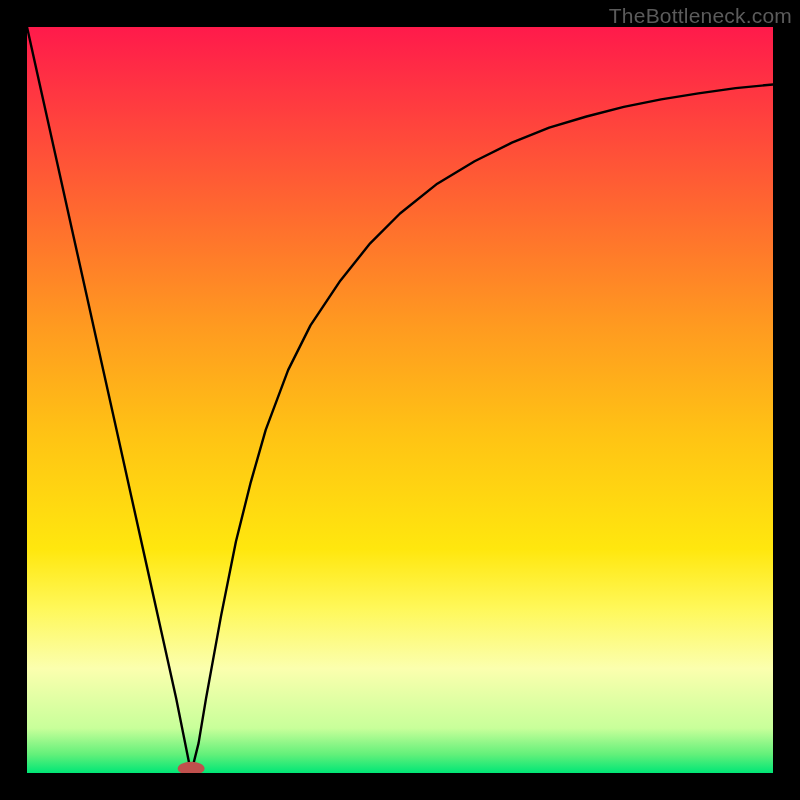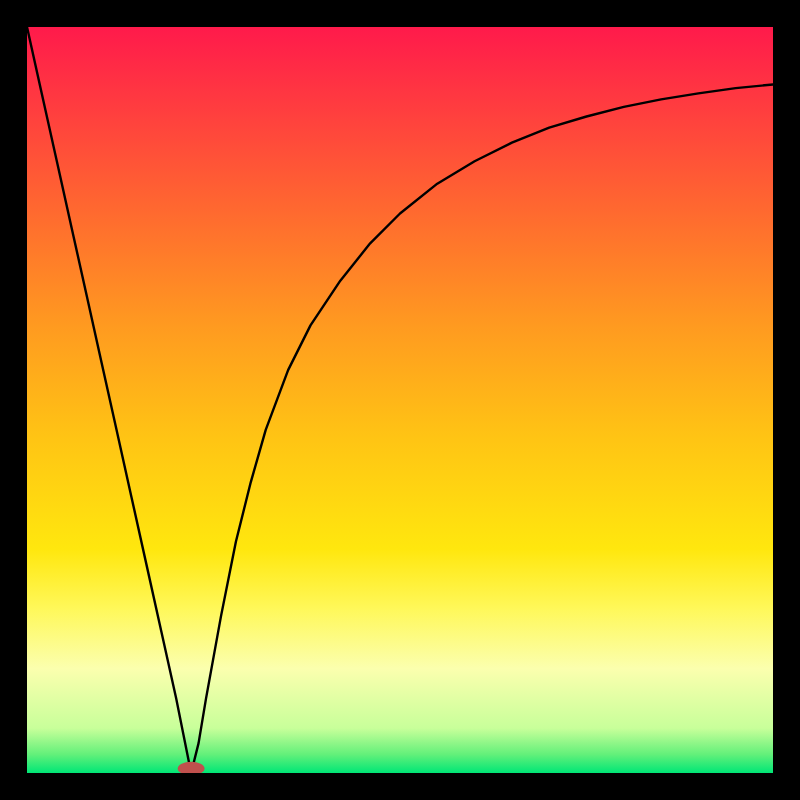--- a/index.html
+++ b/index.html
@@ -35,20 +35,21 @@
     letter-spacing: 0.2px;
     z-index: 20;
     font-family: Arial, Helvetica, sans-serif;
   }
   svg { display: block; }
 </style>
 </head>
 <body>
 
 <div class="stage">
+  <div class="watermark">TheBottleneck.com</div>
 
   <div class="plot-area">
     <svg id="chart-svg" width="746" height="746" viewBox="0 0 746 746">
       <defs>
         <linearGradient id="bg-grad" x1="0" y1="0" x2="0" y2="1">
             <stop offset="0%" stop-color="#ff1a4b"></stop>
             <stop offset="10%" stop-color="#ff3a40"></stop>
             <stop offset="25%" stop-color="#ff6a2f"></stop>
             <stop offset="40%" stop-color="#ff9a20"></stop>
             <stop offset="55.00000000000001%" stop-color="#ffc414"></stop>

